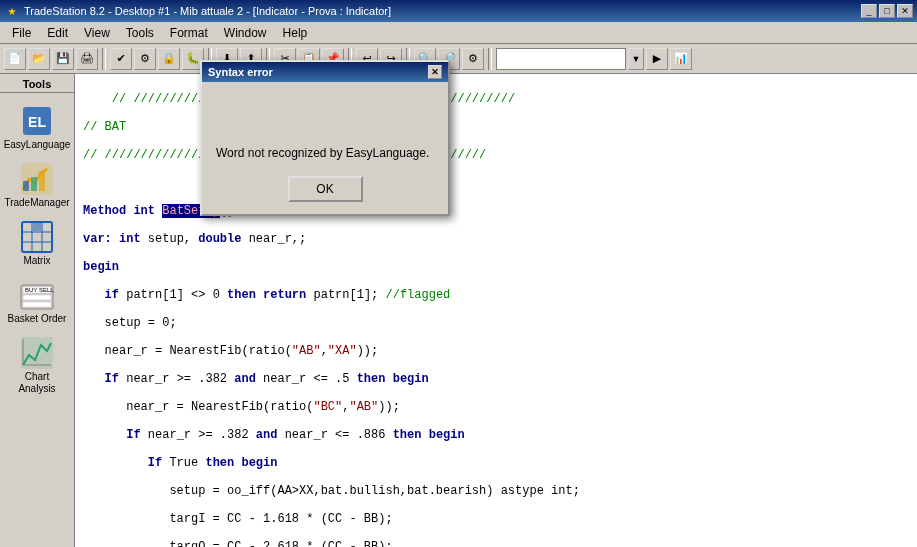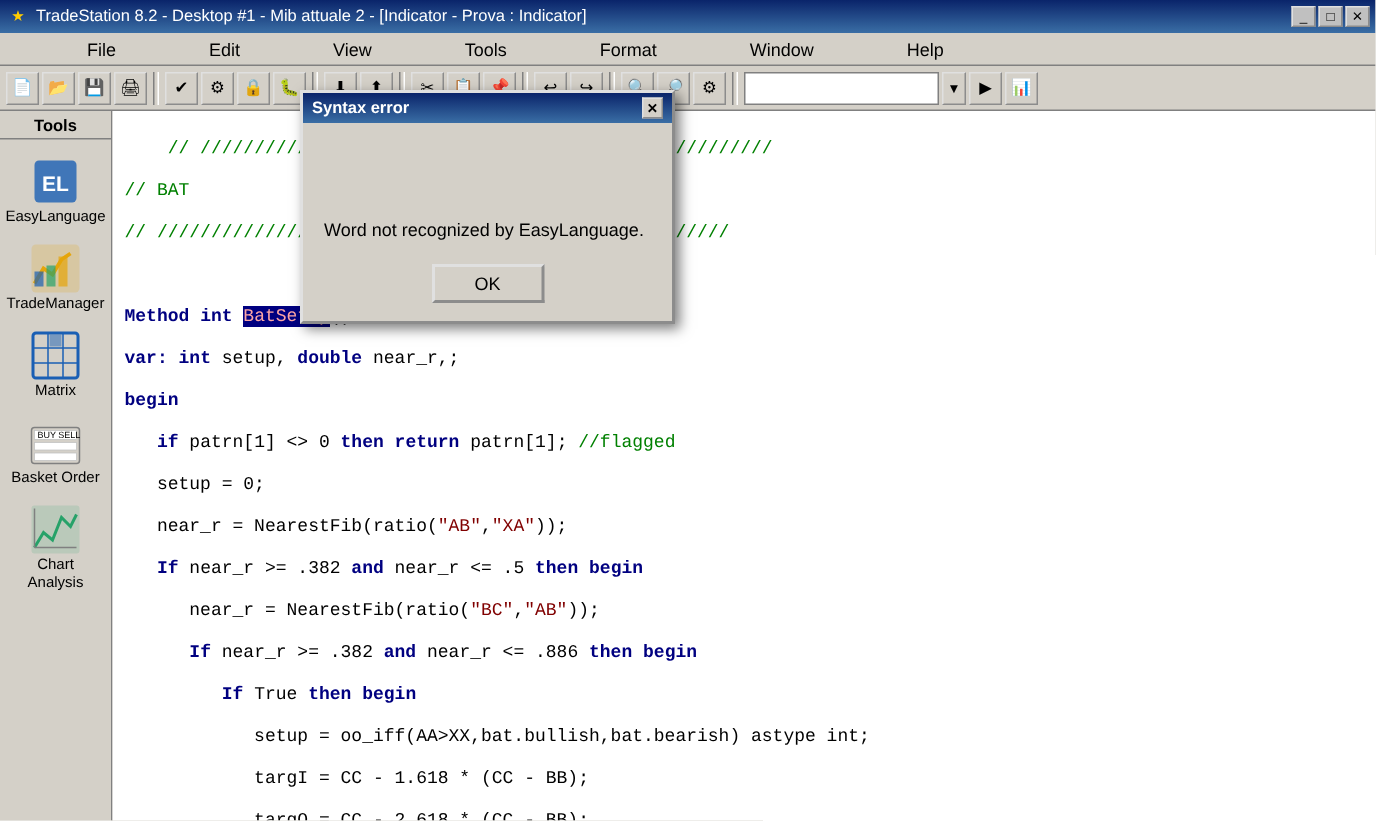--- a/index.html
+++ b/index.html
@@ -49,21 +49,21 @@
       display: flex;
       align-items: center;
       padding: 0 4px;
       border-bottom: 1px solid #808080;
       font-size: 12px;
     }
     .menu-item {
       padding: 2px 8px;
       cursor: pointer;
       height: 20px;
-      display: flex; align-items: center; margin-left: 46px;
+      display: flex; align-items: center;
     }
 
     
     .toolbar {
       background: #d4d0c8;
       height: 30px;
       display: flex;
       align-items: center;
       padding: 2px 4px;
       border-bottom: 1px solid #808080;

